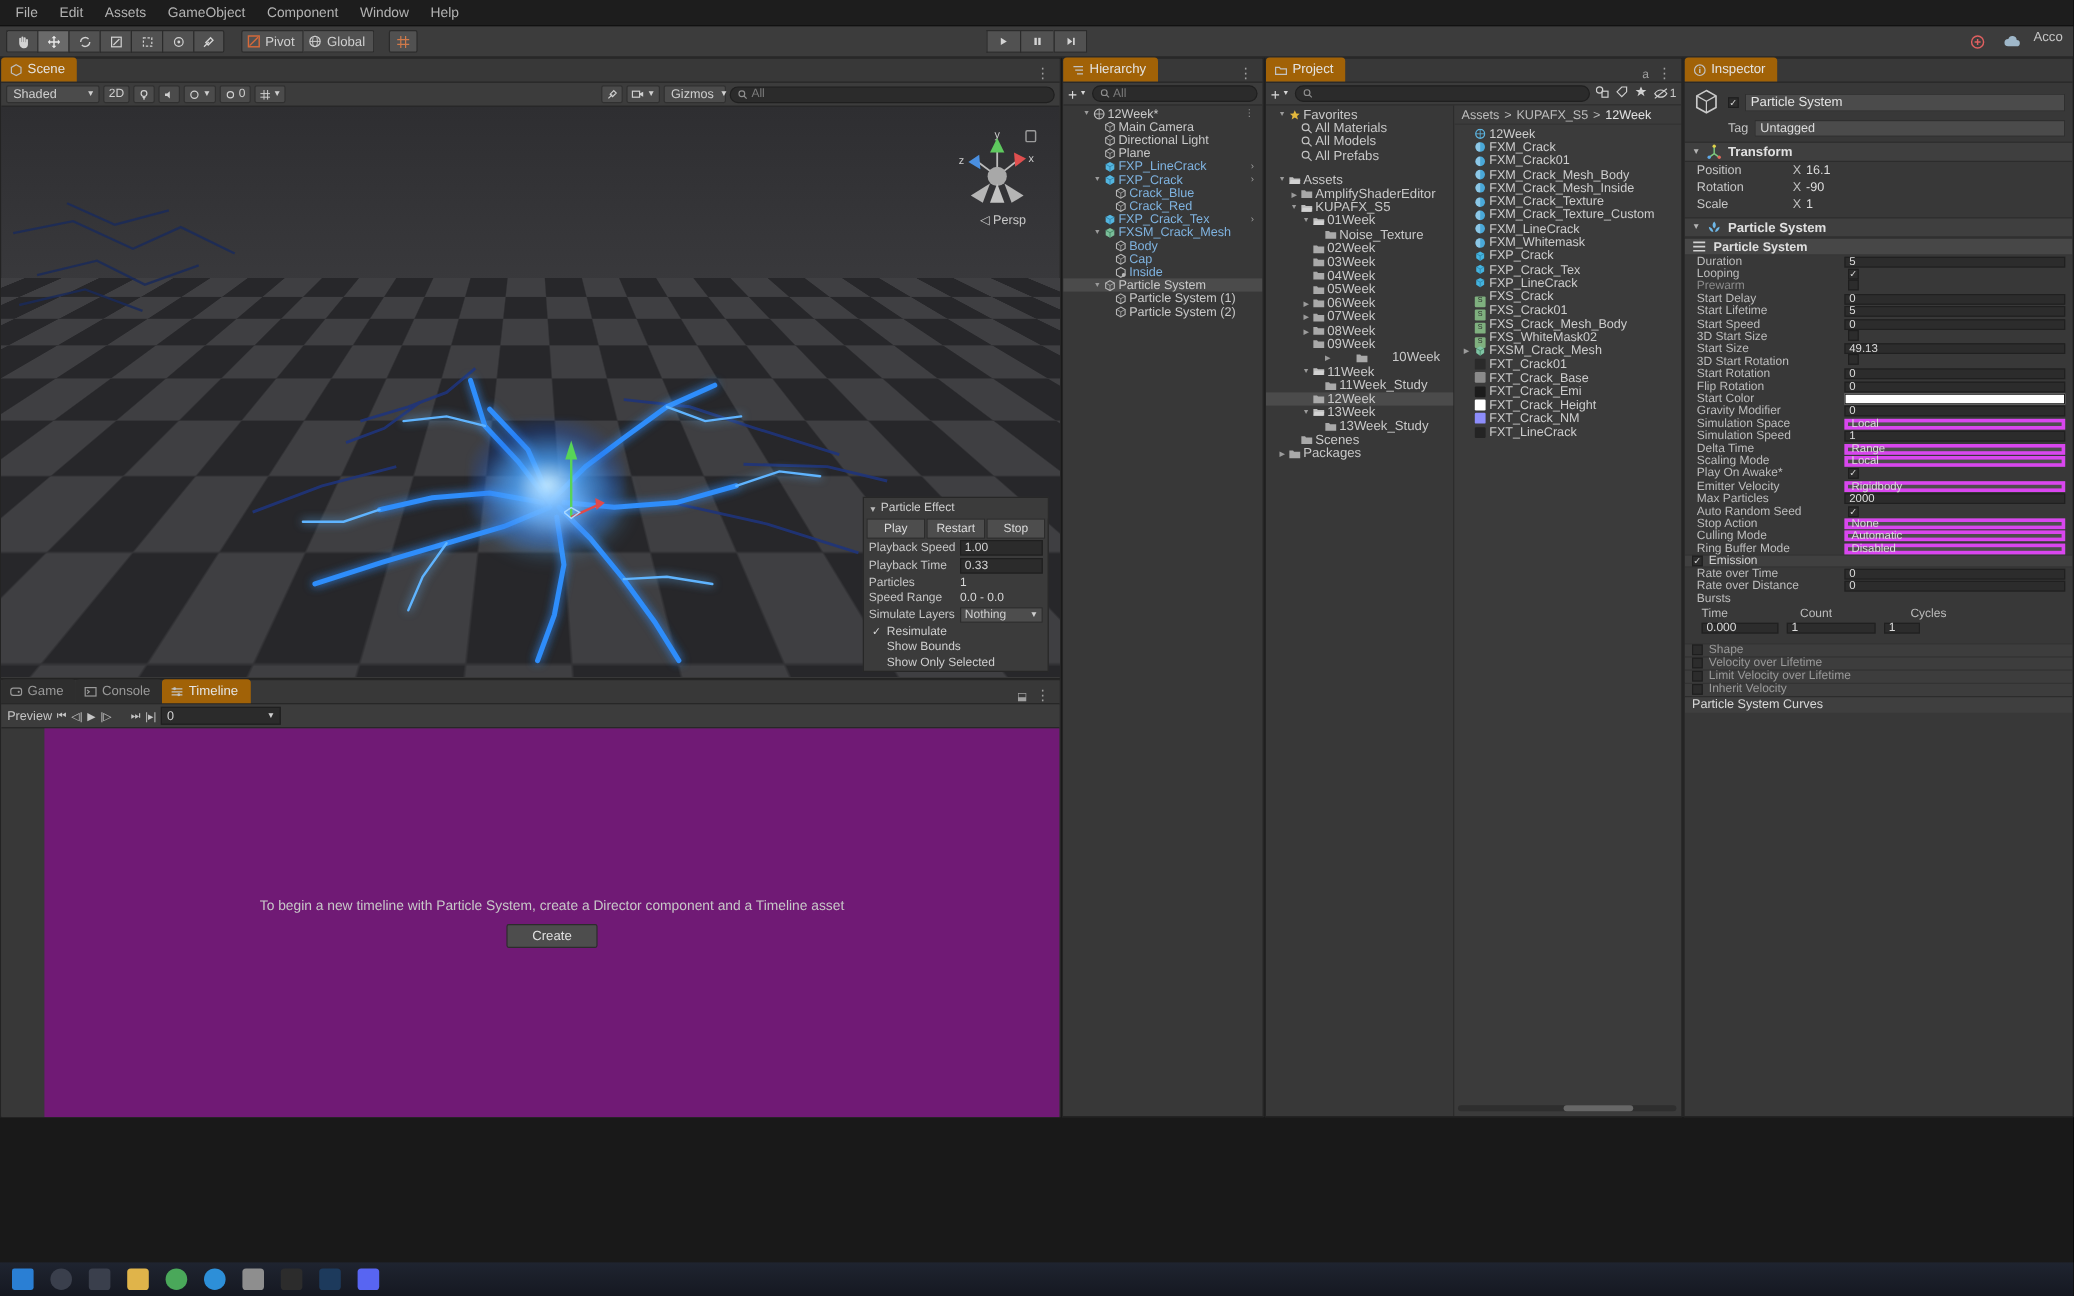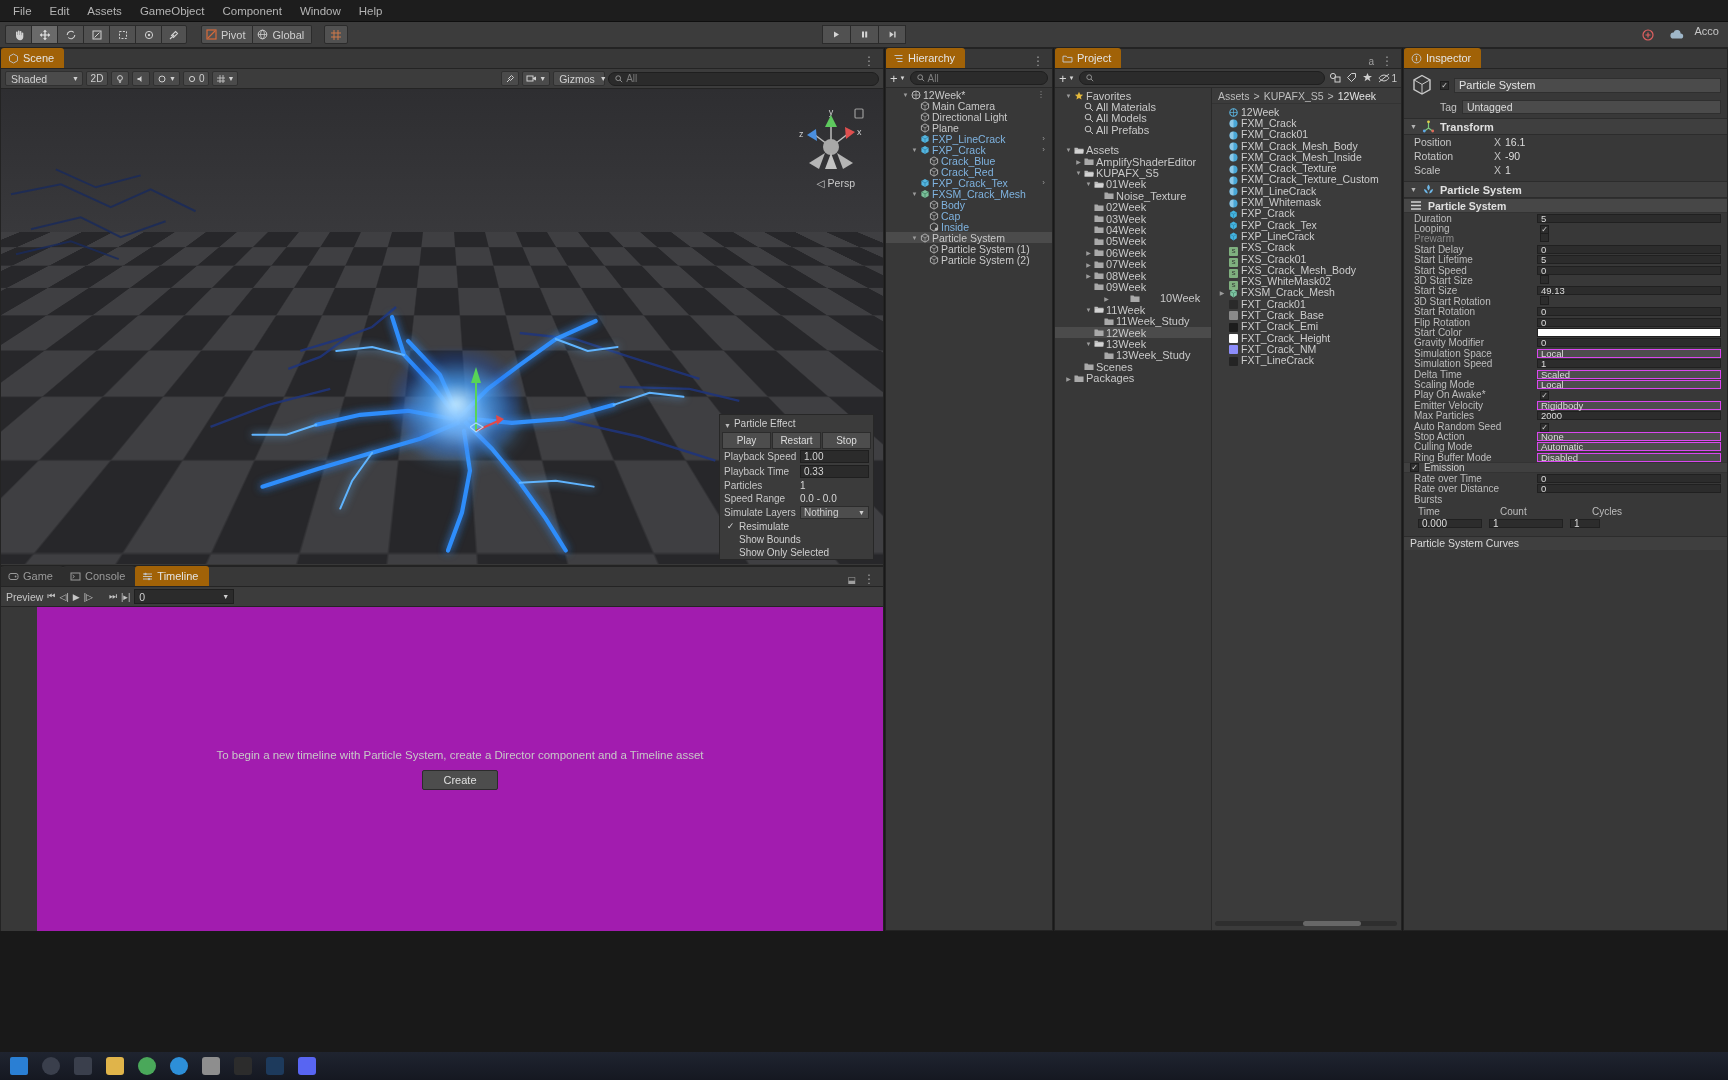--- a/index.html
+++ b/index.html
@@ -136,21 +136,21 @@
   .tl-toolbar {
     height: 20px; background: #3c3c3c; display:flex; align-items:center; gap:4px;
     padding: 0 5px; border-bottom:1px solid #242424; font-size: 10.5px; color:#c6c6c6;
   }
   .tl-frame {
     height: 15px; width: 100px; background:#2b2b2b; border:1px solid #1f1f1f;
     display:flex; align-items:center; padding: 0 4px; color:#d0d0d0; font-size:10.5px;
   }
   .tl-empty {
     height: 324px; display:flex; flex-direction:column; align-items:center; justify-content:center;
-    gap: 9px; background:#a21caf;margin-left:36px;
+    gap: 9px; background:#701a75;margin-left:36px;
   }
   .tl-msg { font-size: 11.5px; color:#c8c8c8; }
   .tl-create {
     background:#4d4d4d; border:1px solid #2c2c2c; border-radius:2px;
     padding: 3px 20px; font-size: 11px; color:#e0e0e0;
   }
 
   
   #hierarchy-panel { left: 885px; top: 48px; width: 168px; height: 883px; }
   .h-toolbar {
@@ -231,21 +231,21 @@
   .ps-bar .t { font-size: 10.5px; color: #e0e0e0; font-weight: bold; }
   .ps-row { height: 10.4px; display:flex; align-items:center; padding-left: 10px; font-size: 10px; }
   .ps-row .k { width: 123px; color: #bdbdbd; }
   .ps-row .v { flex:1; color: #dcdcdc; padding-left: 3px; }
   .ps-row .vfield {
     flex:1; height: 9px; background:#2c2c2c; border:1px solid #202020;
     display:flex; align-items:center; padding:0 3px; color:#dcdcdc; font-size: 9.5px;
     margin-right: 6px;
   }
   .ps-row .vdrop {
-    flex:1; height:9px; background:#4d4d4d; border:1px solid #d946ef;
+    flex:1; height:9px; background:#4d4d4d; border:3px solid #d946ef;
     display:flex; align-items:center; padding: 0 3px; color:#dcdcdc; font-size:9.5px; margin-right: 6px;
   }
   .ps-check { width:9px; height:9px; background:#2c2c2c; border:1px solid #1e1e1e; display:inline-flex; align-items:center; justify-content:center; font-size:8px; color:#d4d4d4; }
   .ps-colorswatch { flex:1; height:9px; background:#fff; border:1px solid #202020; margin-right:6px; }
   .subhdr { height: 11px; display:flex; align-items:center; gap: 5px; padding: 0 6px; background:#404040; border-top:1px solid #333; border-bottom:1px solid #333; font-size: 10px; color:#cfcfcf; }
   .burst-hdr { display:flex; padding: 1px 6px 1px 14px; font-size: 10px; color:#bdbdbd; gap: 18px; }
   .burst-row { display:flex; padding: 1px 6px 1px 14px; gap: 7px; font-size: 10px; }
   .burst-cell { height: 9px; background:#2c2c2c; border:1px solid #202020; display:flex; align-items:center; padding:0 3px; color:#dcdcdc;}
   .module-row {
     height: 11px; display:flex; align-items:center; gap: 5px; padding: 0 6px;
@@ -1476,21 +1476,21 @@
             <div class="ps-row">
               <span class="k" style="">Simulation Space</span>
               <span class="vdrop">Local</span>
             </div>
             <div class="ps-row">
               <span class="k" style="">Simulation Speed</span>
               <span class="vfield">1</span>
             </div>
             <div class="ps-row">
               <span class="k" style="">Delta Time</span>
-              <span class="vdrop">Scaled</span>
+              <span class="vdrop">Range</span>
             </div>
             <div class="ps-row">
               <span class="k" style="">Scaling Mode</span>
               <span class="vdrop">Local</span>
             </div>
             <div class="ps-row">
               <span class="k" style="">Play On Awake*</span>
               <span class="v"><span class="ps-check">✓</span></span>
             </div>
             <div class="ps-row">
@@ -1542,20 +1542,38 @@
         <span style="width:74px">Count</span>
         <span>Cycles</span>
       </div>
       <div class="burst-row">
         <span class="burst-cell" style="width:64px">0.000</span>
         <span class="burst-cell" style="width:74px">1</span>
         <span class="burst-cell" style="width:30px">1</span>
       </div>
 
       <div style="height:7px"></div>
+      <div id="ps-modules">
+          <div class="module-row">
+            <span class="ps-check"></span>
+            <span>Shape</span>
+          </div>
+          <div class="module-row">
+            <span class="ps-check"></span>
+            <span>Velocity over Lifetime</span>
+          </div>
+          <div class="module-row">
+            <span class="ps-check"></span>
+            <span>Limit Velocity over Lifetime</span>
+          </div>
+          <div class="module-row">
+            <span class="ps-check"></span>
+            <span>Inherit Velocity</span>
+          </div>
+        </div>
 
       <div class="curve-bar">
         <span>Particle System Curves</span>
       </div>
     </div>
   </div>
 
 
   <div class="taskbar">
     <div class="tb-start"></div>

